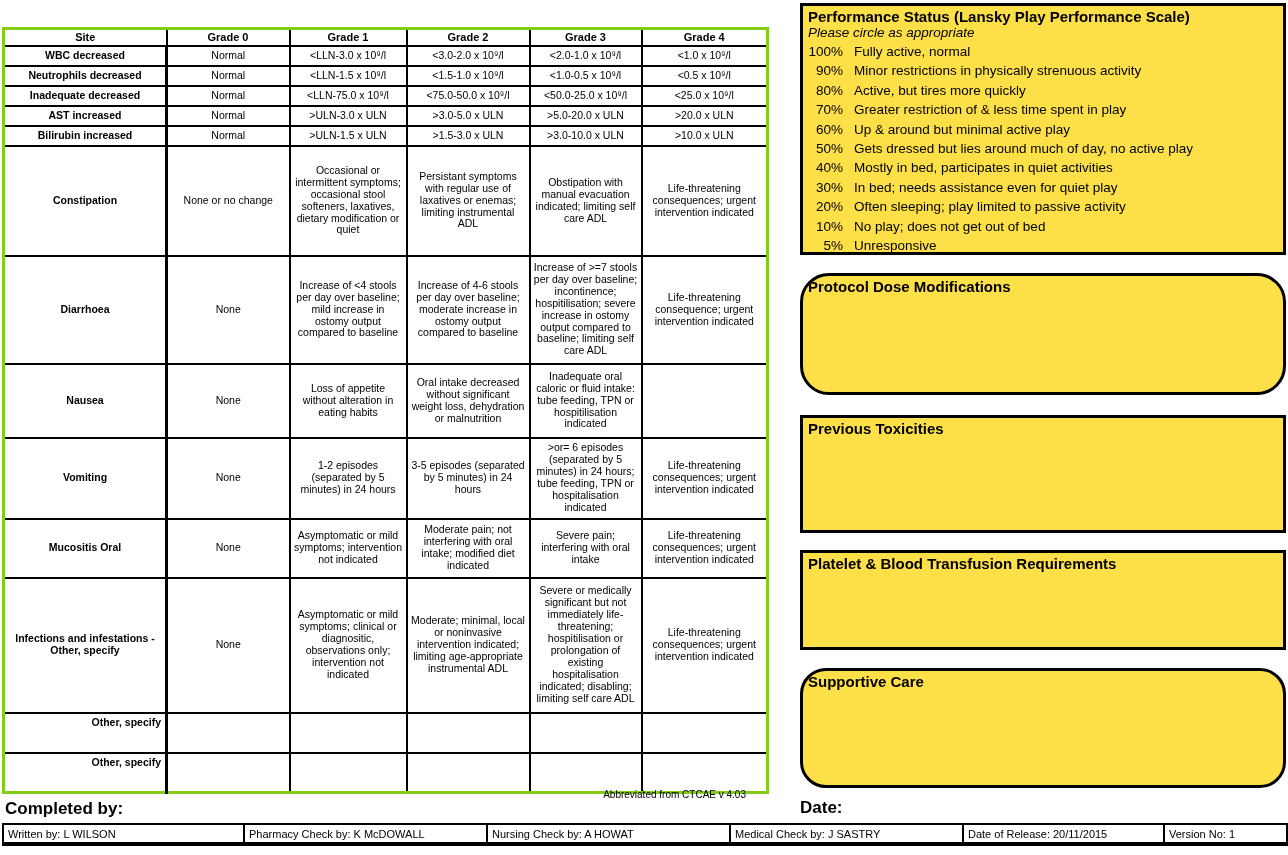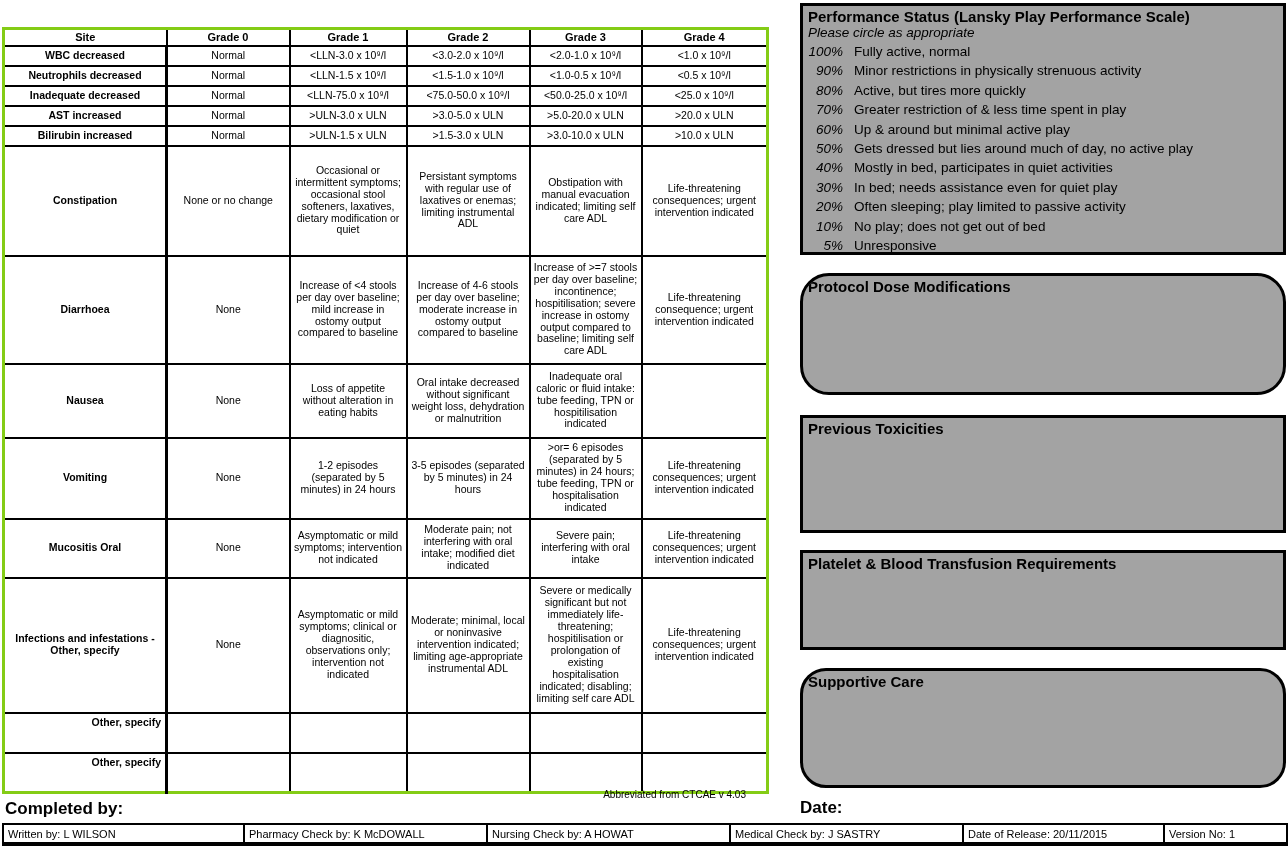--- a/index.html
+++ b/index.html
@@ -29,31 +29,31 @@
   
   #footer-table { position:absolute; left:2px; top:823px; width:1284px;
                   border-collapse:collapse; table-layout:fixed;
                   border:2px solid #000; border-bottom-width:4px; }
   #footer-table td { border:2px solid #000; font-size:11px; text-align:left;
                      padding:2px 4px; height:20px; vertical-align:middle;
                      overflow:hidden; white-space:nowrap; }
 
   
   .panel-box { position:absolute; left:800px; width:486px;
-               border:3px solid #000; background:#a3a3a3; overflow:hidden; }
+               border:3px solid #000; background:#fde047; overflow:hidden; }
   .box-title { font-weight:bold; font-size:15px; padding:2px 5px 0 5px; }
   #perf-box       { top:3px;   height:252px; }
   #protocol-box   { top:273px; height:122px;border-radius:29px; }
   #previous-box   { top:415px; height:118px; }
   #platelet-box   { top:550px; height:100px; }
   #supportive-box { top:668px; height:120px;border-radius:26px; }
 
   .perf-sub { font-style:italic; font-size:13.5px; padding:0 17px 2px 5px; }
   .perf-row { display:flex; font-size:13.5px; line-height:19.4px; }
-  .perf-pct { width:40px; text-align:right; flex:none;font-style:italic; }
+  .perf-pct { width:40px; text-align:right; flex:none; }
   .perf-desc { margin-left:11px; flex:1; white-space:nowrap; overflow:hidden; }
 </style>
 </head>
 <body>
 
 <table id="grading-table">
   <colgroup>
     <col style="width:163px">
       <col style="width:123px">
       <col style="width:117px">

